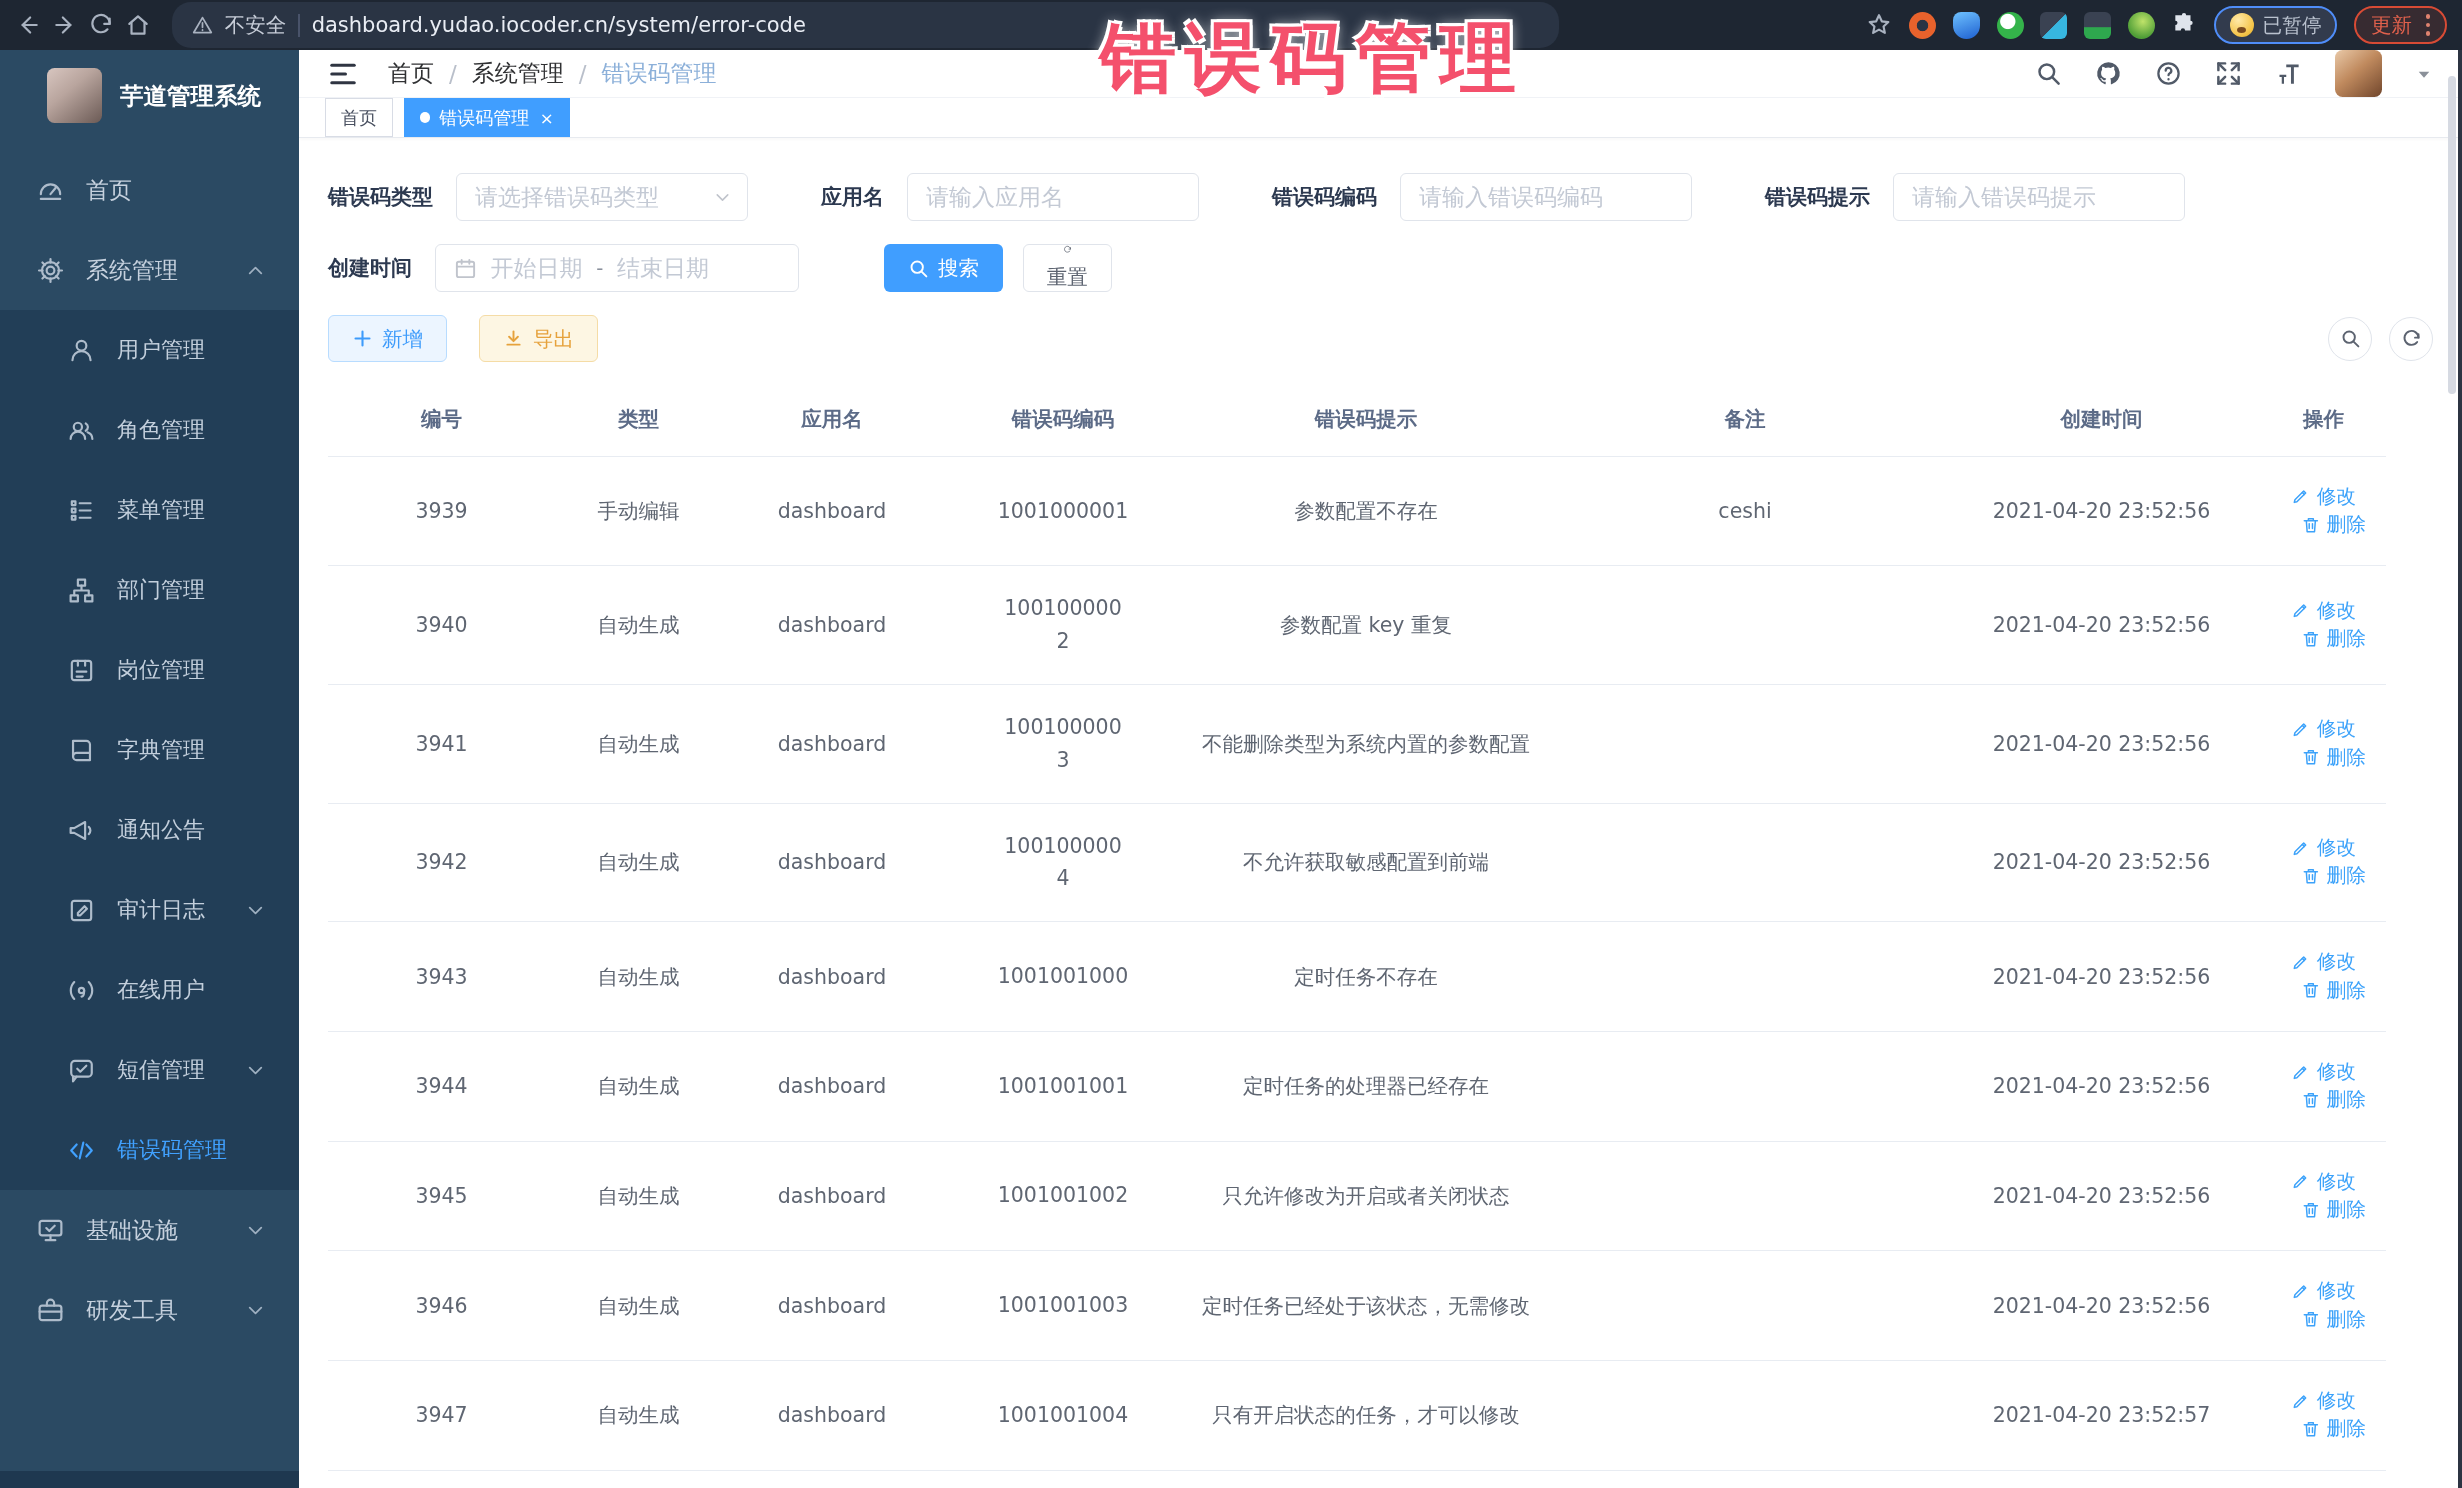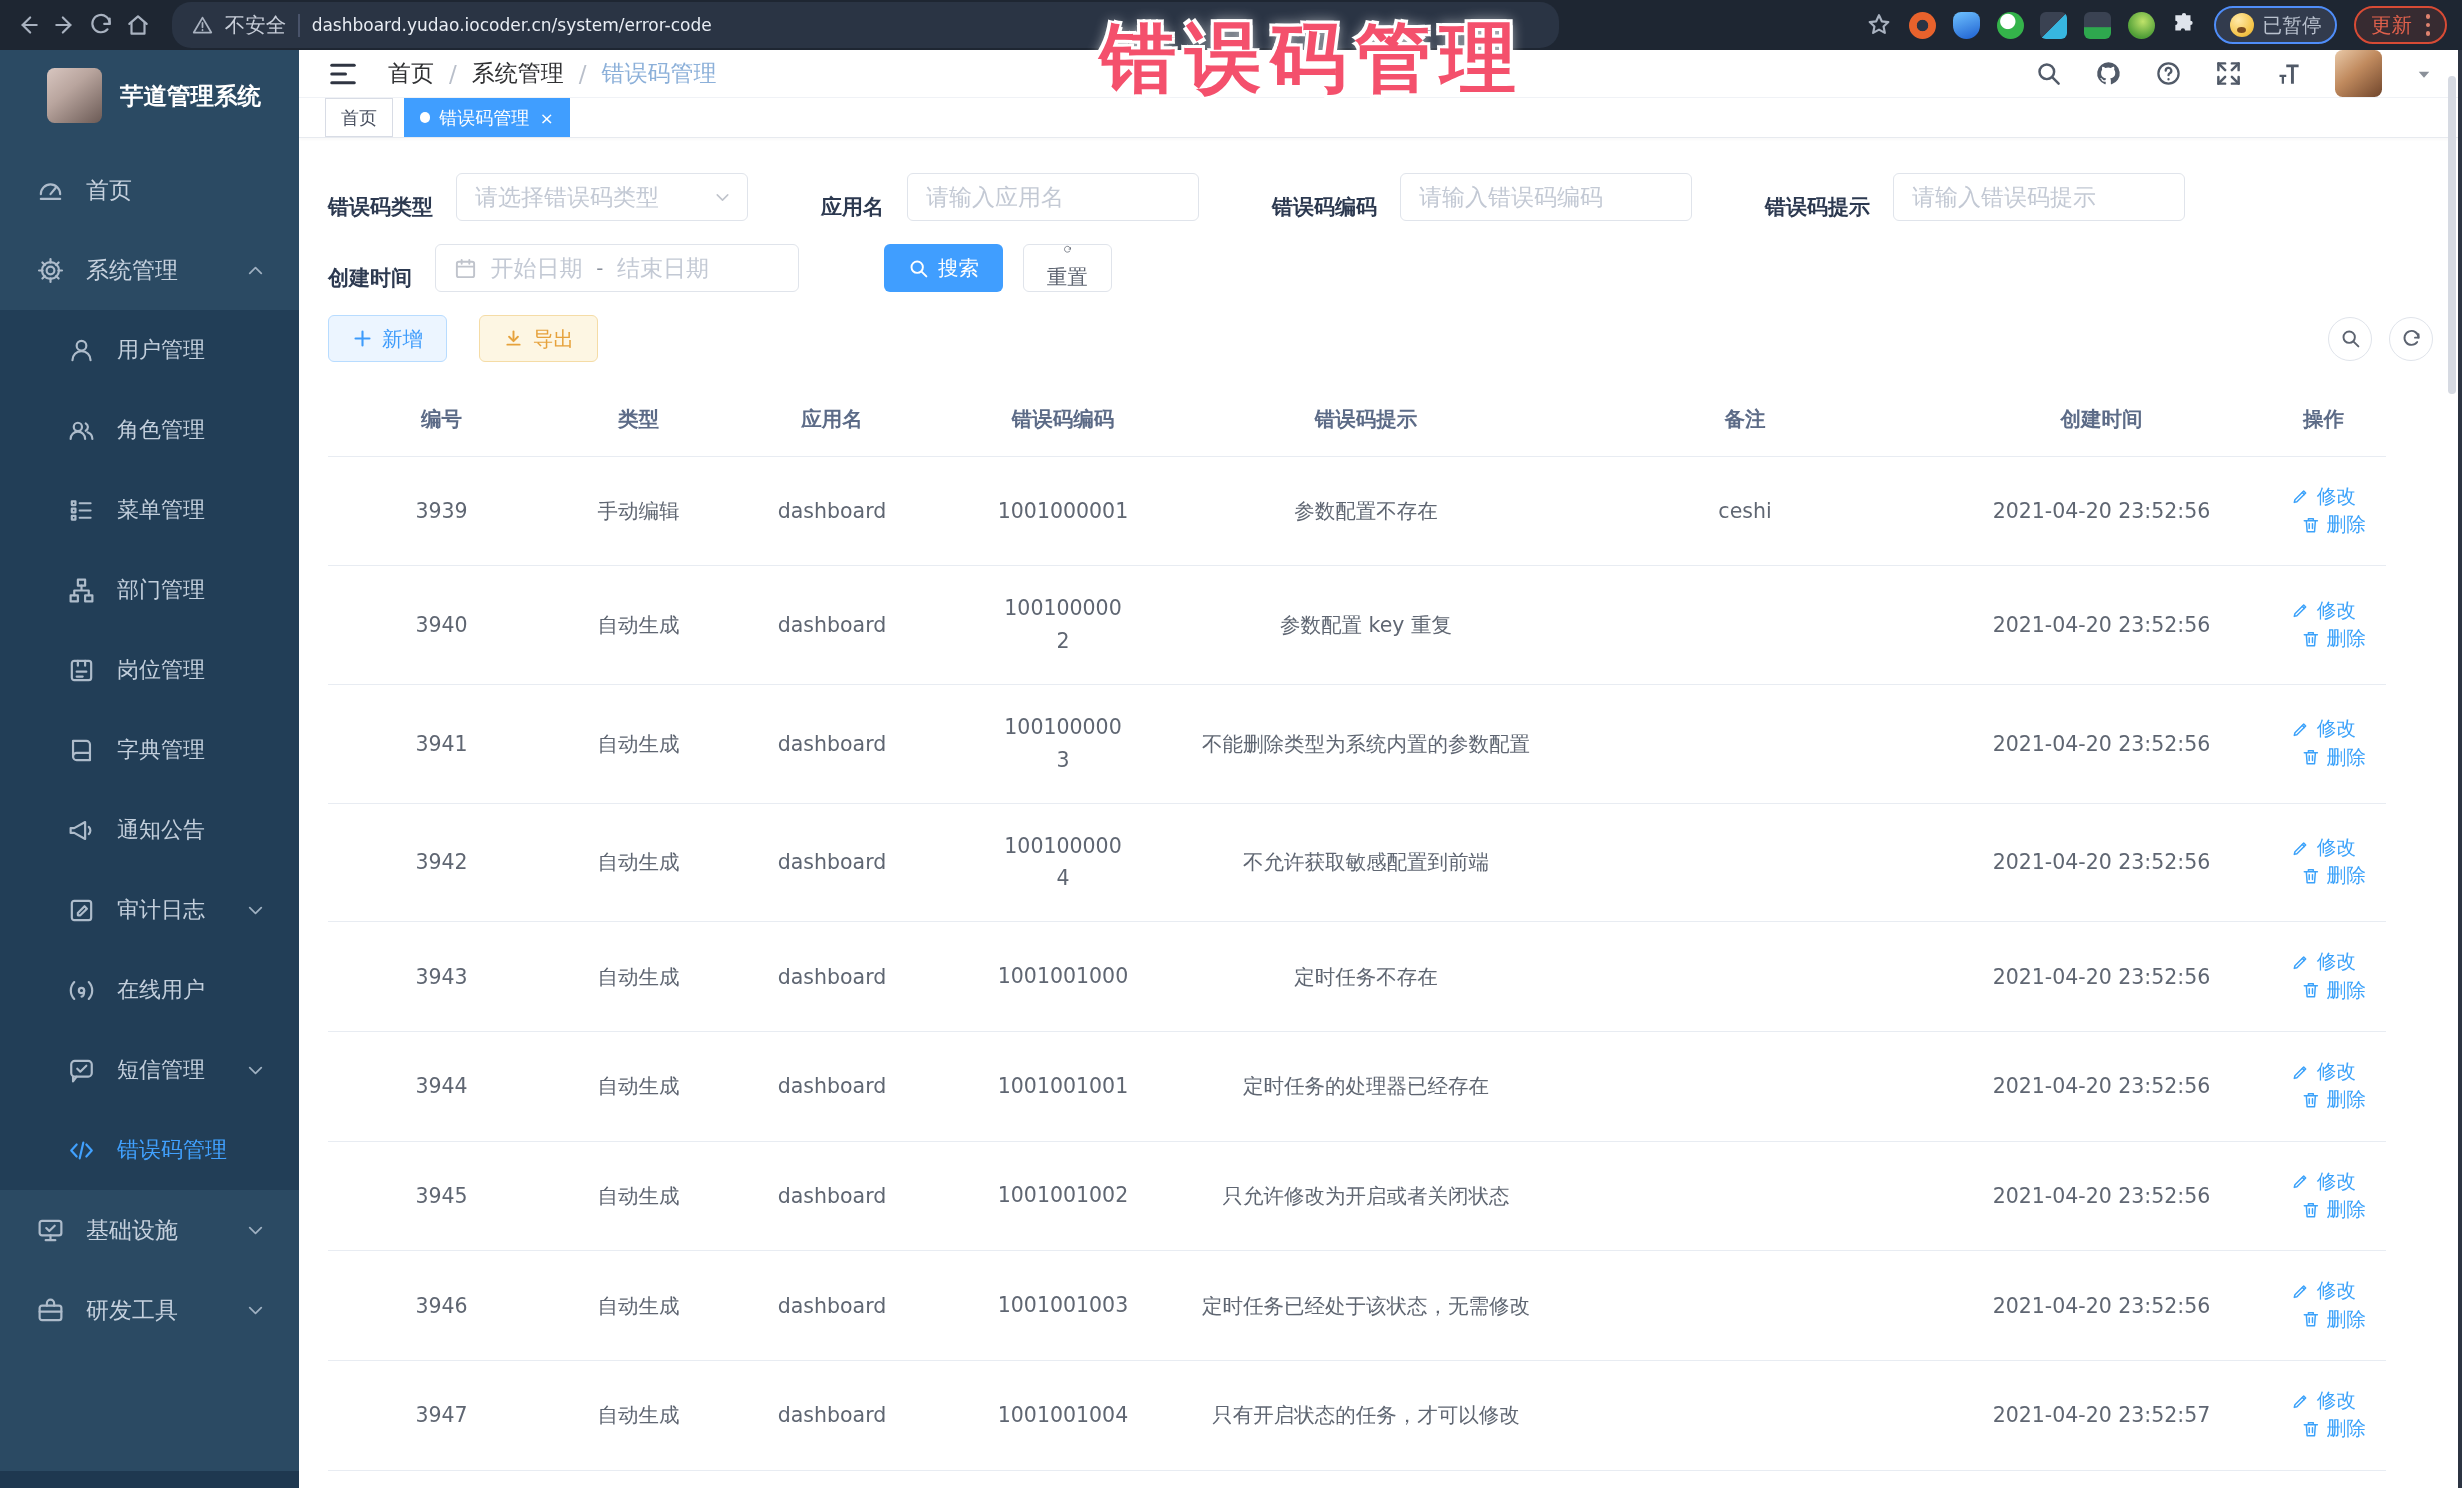--- a/index.html
+++ b/index.html
@@ -10,21 +10,21 @@
   
   .browser-bar { position:absolute; left:0; top:0; width:2462px; height:50px;
     background:#1e2632; display:flex; align-items:center; padding:0 15px; gap:10.6px; }
   .bicon { width:26px; height:26px; color:#a9b2c0; flex:0 0 auto; }
   .bicon svg { width:100%; height:100%; }
   .addr-pill { display:flex; align-items:center; gap:12px; height:46px;
     background:#2a3444; border-radius:19px; padding:0 19.7px; margin-left:10.6px;
     flex:0 1 1387px; min-width:0; }
   .sec-label { color:#c7cdd8; font-size:20.5px; white-space:nowrap; }
   .addr-div { width:1.5px; height:23px; background:#49536a; }
-  .url-text { color:#e9edf4; font-size:17px; white-space:nowrap; overflow:hidden; }
+  .url-text { color:#e9edf4; font-size:21px; white-space:nowrap; overflow:hidden; }
   .ext-zone { display:flex; align-items:center; gap:16.7px; margin-left:auto;text-align:right; }
   .ext-dot { width:27px; height:27px; border-radius:50%; flex:0 0 auto; }
   .paused-pill { height:38px; border:2.3px solid #4f8df9; border-radius:19.7px;
     background:#323b4d; display:flex; align-items:center; gap:9px; padding:0 13.6px; }
   .emoji-face { width:24px; height:24px; border-radius:50%;
     background:radial-gradient(circle at 35% 30%,#ffe9a8,#f4c244 70%,#caa12e); position:relative; }
   .emoji-face:after{ content:""; position:absolute; left:7.6px; top:13.6px; width:9px; height:6px;
     border-radius:50%; background:#7a4a1e; }
   .paused-pill span { color:#b9c1ce; font-size:19.7px; white-space:nowrap; }
   .update-chip { height:38px; border:2.3px solid #d84b35; border-radius:19.7px;
@@ -83,21 +83,21 @@
     border-bottom:1.5px solid #e7eaef; box-shadow:0 1.5px 3px rgba(0,0,0,.03); background:#fff; }
   .tag { height:39px; display:flex; align-items:center; gap:9px; padding:0 15px;
     border:1.5px solid #d8dce5; background:#fff; color:#495060; font-size:18px; cursor:pointer; }
   .tag.active { background:#409eff; border-color:#409eff; color:#fff; }
   .tag .dot { width:10.6px; height:10.6px; border-radius:50%; background:#fff; }
   .tag .x { font-size:16.7px; margin-left:1.5px; }
 
   
   .content { flex:1; padding:35px 29px 0 29px; position:relative; }
   .filter-row { display:flex; align-items:center; margin-bottom:23px; }
-  .fgroup { display:flex; align-items:flex-end; margin-right:73px; }
+  .fgroup { display:flex; align-items:center; margin-right:73px; }
   .flabel { font-size:21px; font-weight:700; color:#2c3950; margin-right:23px; white-space:nowrap; }
   .finput { position:relative; width:292px; height:48px; border:1.5px solid #e0e4eb; border-radius:6px;
     background:#fff; display:flex; align-items:center; padding:0 18px; }
   .finput .ph { color:#c3c9d4; font-size:23px; white-space:nowrap; overflow:hidden; }
   .finput .chev { position:absolute; right:13.6px; width:21px; height:21px; color:#c0c4cc; }
   .date-input { width:364px; gap:13.6px; }
   .date-input .cal { width:23px; height:23px; color:#c0c4cc; flex:0 0 auto; }
   .date-sep { color:#8a909c; font-size:19.7px; }
   .btn { height:48px; border-radius:6px; display:inline-flex; align-items:center; gap:9px;
     padding:0 23px; font-size:20.5px; cursor:pointer; border:1.5px solid transparent; }

